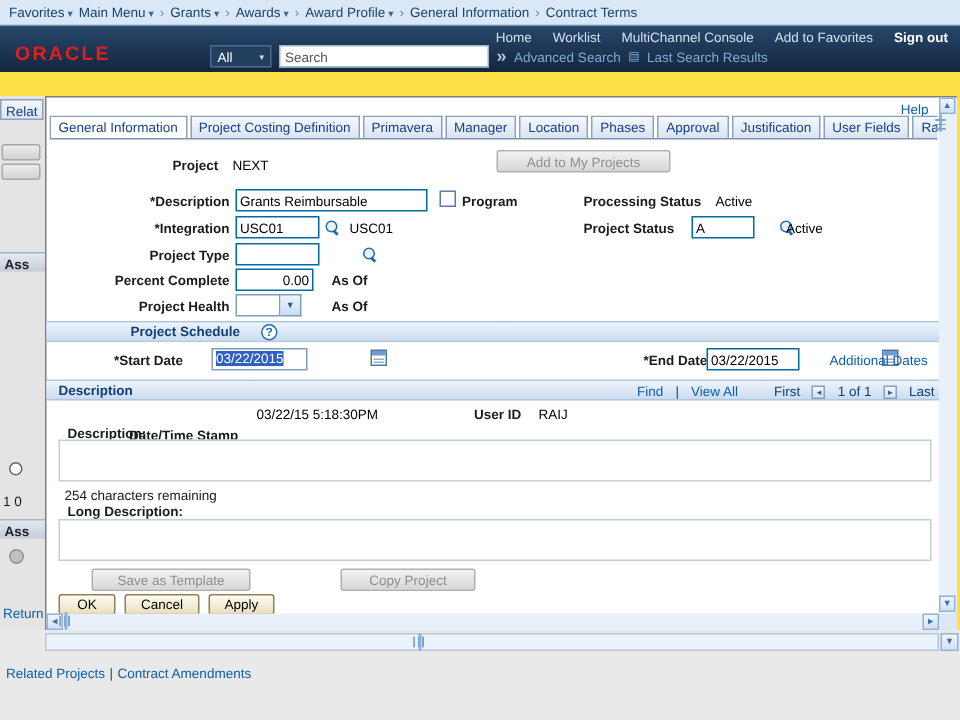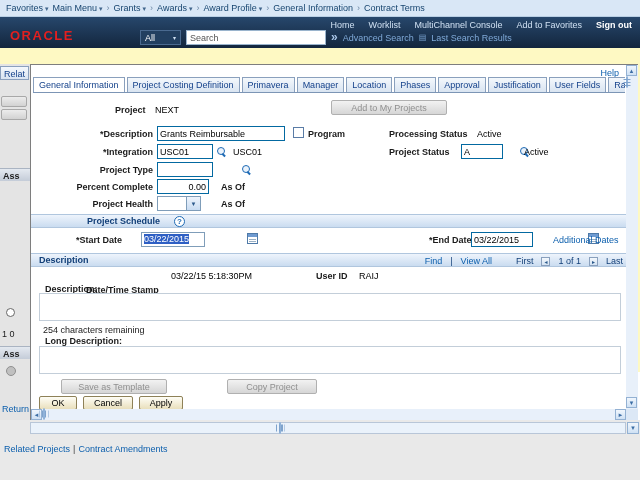--- a/index.html
+++ b/index.html
@@ -22,21 +22,21 @@
   .searchrow { position:absolute; left:140px; top:13px; display:flex; align-items:center; gap:5px; }
   .scopebox { height:15px; background:#223f60; border:1px solid #4a6a90; color:#fff; display:flex; align-items:center; padding:0 4px; gap:18px; cursor:pointer; }
   .scopebox .arr { font-size:6px; color:#cfe0f2; }
   .searchinput { width:140px; height:15px; border:1px solid #9ab4cd; font-size:9px; padding:0 3px; font-family:"Liberation Sans",sans-serif; }
   .searchinput::placeholder { color:#555; opacity:1; }
   .gobtn { color:#a9c6e8; font-size:12px; font-weight:bold; cursor:pointer; line-height:15px; }
   .hsearchlink { color:#7fa9d8; cursor:pointer; }
   .resicon { color:#7fa9d8; font-size:8px; }
 
   
-  .workarea { left:0; top:48px; width:640px; height:324px; background:#fef9c3; }
+  .workarea { left:0; top:48px; width:640px; height:432px; background:#fde047; }
 
   
   .leftstrip { left:0; top:16px; width:30px; height:356px; background:#e4e4e4; }
   .ltab { left:0; top:18px; width:29px; height:14px; background:linear-gradient(#f4f8fc,#d9e4f1); border:1px solid #8aa0bd; color:#15428b; overflow:hidden; white-space:nowrap; padding:2px 0 0 3px; }
   .lbtn { left:1px; width:26px; height:11px; background:linear-gradient(#ececec,#d2d2d2); border:1px solid #a8a8a8; border-radius:2px; }
   .lband { left:0; width:30px; height:13px; background:linear-gradient(#e4e9f0,#c4ccd8); border-top:1px solid #aab4c2; color:#222; font-weight:bold; overflow:hidden; white-space:nowrap; padding:2px 0 0 3px; }
   .lradio { left:6px; top:260px; width:9px; height:9px; border:1px solid #666; border-radius:50%; background:#fff; }
   .ldot { left:6px; top:318px; width:10px; height:10px; border:1px solid #909090; border-radius:50%; background:#c0c0c0; }
   .llink { color:#0c5fad; cursor:pointer; }
   .lsave { left:0; top:373px; width:29px; height:13px; background:linear-gradient(#ececec,#d2d2d2); border:1px solid #a8a8a8; border-radius:2px; display:flex; align-items:center; gap:2px; padding-left:2px; overflow:hidden; white-space:nowrap; color:#333; }

